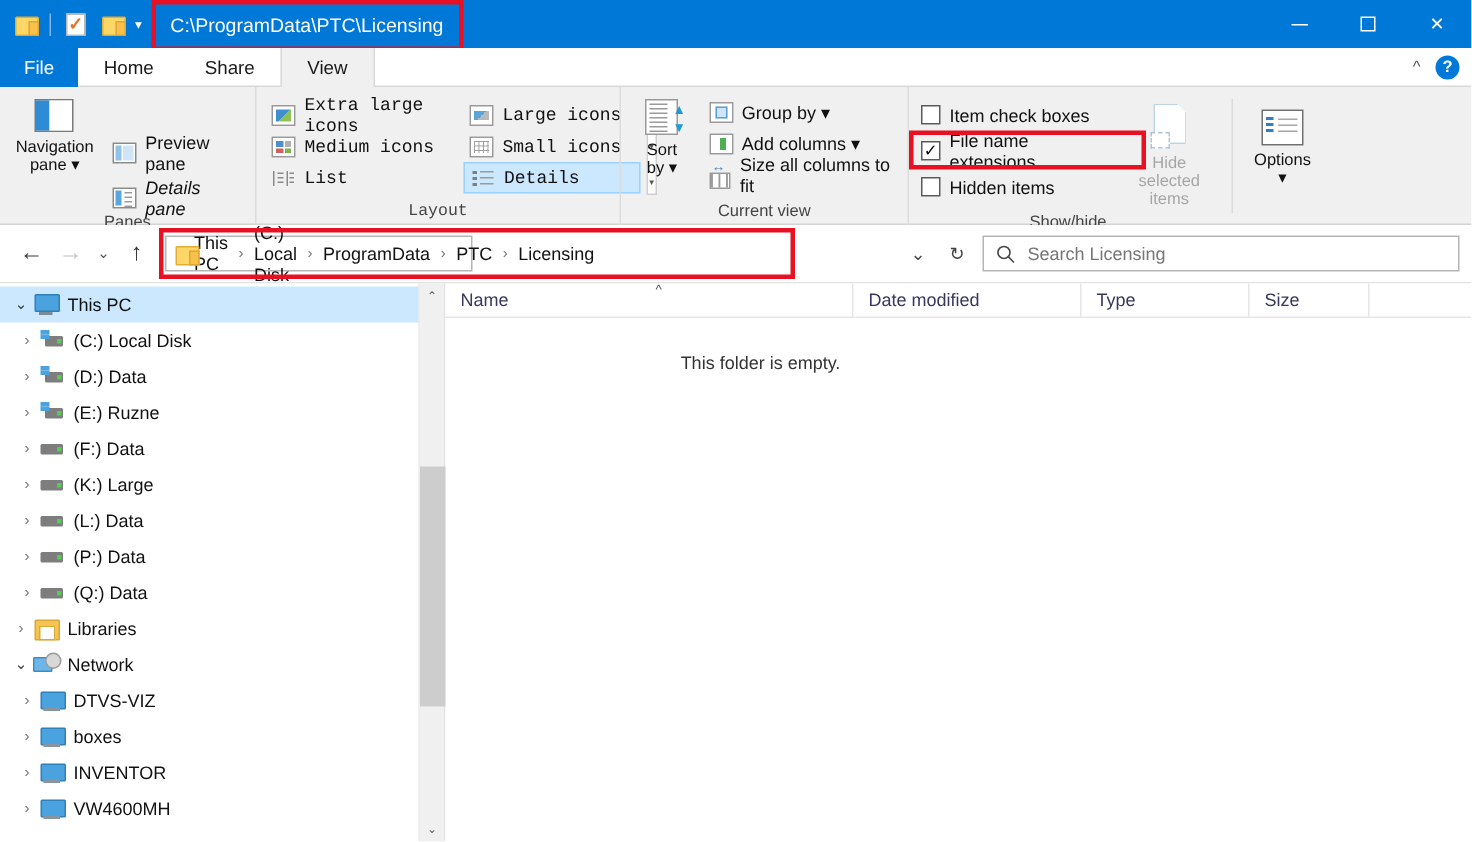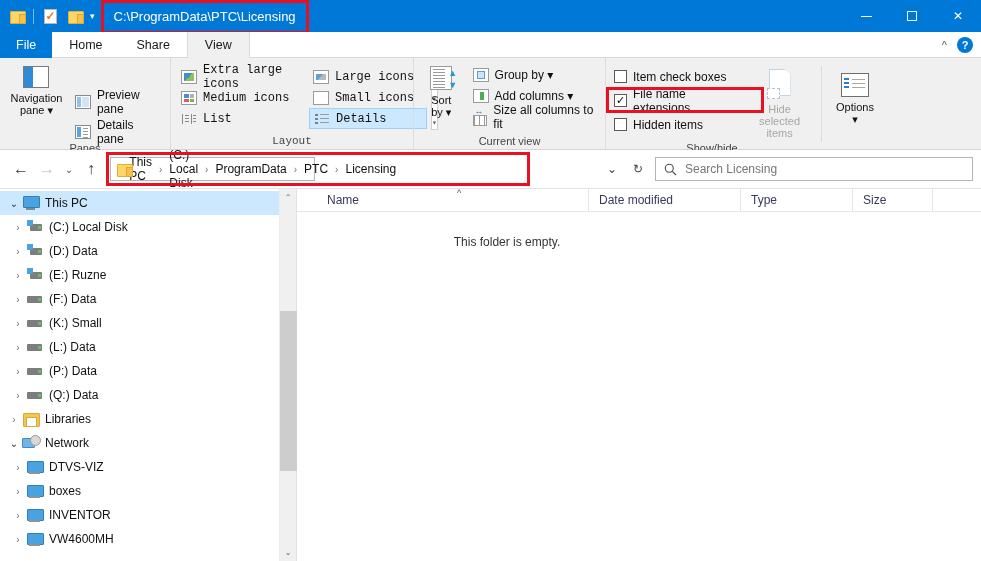--- a/index.html
+++ b/index.html
@@ -247,21 +247,21 @@
 
   .np-scroll { width:17px; background:#f0f0f0; display:flex; flex-direction:column; align-items:center;
      border-left:1px solid #ececec; position:absolute; right:0; top:0; bottom:0; }
   .np-arrow { height:17px; width:17px; display:flex; align-items:center; justify-content:center; font-size:8px; color:#606060; }
   .np-track { flex:1; width:17px; position:relative; }
   .np-thumb { position:absolute; left:0; width:17px; background:#cdcdcd; }
 
   .splitter { width:1px; background:#e2e2e2; }
 
   .filelist { flex:1; display:flex; flex-direction:column; background:#fff; min-width:0; }
-  .colhead { height:23px; display:flex; align-items:center; border-bottom:1px solid #e5e5e5; font-size:12px; color:#3b3b6e; position:relative;padding-left:20px; }
+  .colhead { height:23px; display:flex; align-items:center; border-bottom:1px solid #e5e5e5; font-size:12px; color:#3b3b6e; position:relative; }
   .ch { height:23px; display:flex; align-items:center; padding-left:10px; border-right:1px solid #e5e5e5; color:#38385f; }
   .sort-caret { position:absolute; left:140px; top:-1px; font-size:9px; color:#555; }
   .empty-msg { padding-top:23px; text-align:center; font-size:12px; color:#333; width:420px; }
 
   
   .statusbar { height:24px; border-top:1px solid #e2e2e2; display:flex; align-items:center;
      padding:0 8px; font-size:11.5px; color:#1a1a1a; flex:none; background:#fff; }
   .status-sep { width:1px; height:14px; background:#d8d8d8; margin:0 10px; }
   .view-toggles { margin-left:auto; display:flex; gap:2px; }
   .vt { width:22px; height:20px; display:flex; align-items:center; justify-content:center; border:1px solid transparent; }
@@ -332,21 +332,21 @@
               <b></b>
             </span>
           <span>Navigation</span>
           <span>pane ▾</span>
         </div>
         <div class="col" style="margin-left:6px; margin-top:28px;">
           <div class="smallrow">
             <span class="mini pane-prev"></span>
             <span>Preview pane</span>
           </div>
-          <div class="smallrow" style="margin-top:9px;">
+          <div class="smallrow" style="margin-top:9px;font-style:italic;">
             <span class="mini pane-det"></span>
             <span>Details pane</span>
           </div>
         </div>
       </div>
       <div class="rgroup-label">Panes</div>
     </div>
 
     <div class="rgroup" style="width:243px;font-family:Liberation Mono, monospace;">
       <div class="rgroup-body" style="padding-top:8px;">
@@ -513,21 +513,21 @@
           <span>(E:) Ruzne</span>
         </div>
         <div class="trow depth1">
           <span class="twist">›</span>
           <span class="ticon ic-drive"></span>
           <span>(F:) Data</span>
         </div>
         <div class="trow depth1">
           <span class="twist">›</span>
           <span class="ticon ic-drive"></span>
-          <span>(K:) Small</span>
+          <span>(K:) Large</span>
         </div>
         <div class="trow depth1">
           <span class="twist">›</span>
           <span class="ticon ic-drive"></span>
           <span>(L:) Data</span>
         </div>
         <div class="trow depth1">
           <span class="twist">›</span>
           <span class="ticon ic-drive"></span>
           <span>(P:) Data</span>

